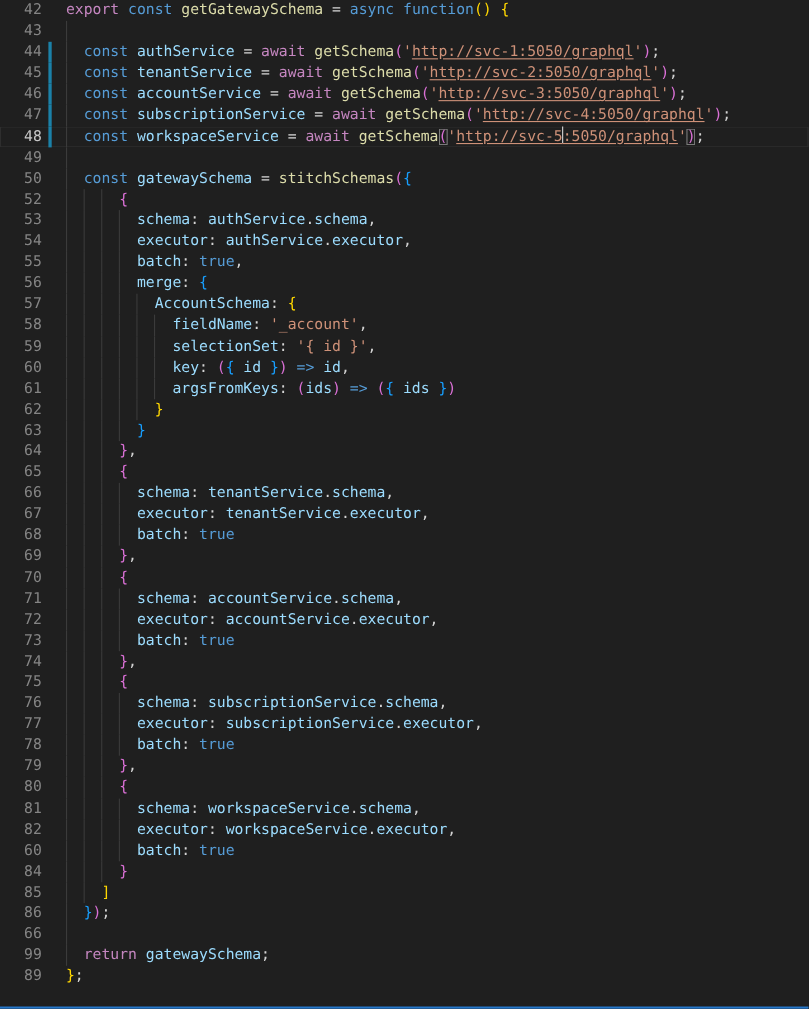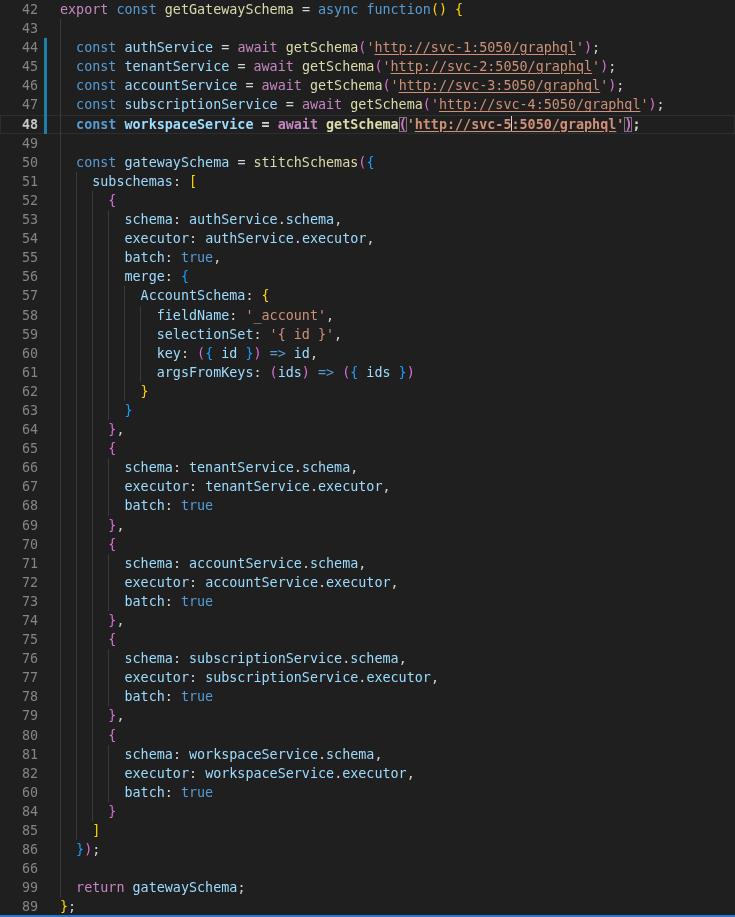--- a/index.html
+++ b/index.html
@@ -29,21 +29,21 @@
   body{
     width:735px;height:917px;overflow:hidden;background:var(--bg);
     font-family:"DejaVu Sans Mono","Liberation Mono",monospace;
   }
   .editor{
     position:relative;width:735px;height:917px;background:var(--bg);
     font-size:13.4px;line-height:var(--lh);
   }
   .lines{position:absolute;inset:0 0 2px 0;}
   .line{position:relative;height:var(--lh);white-space:pre;}
-  .line.current{box-shadow:inset 0 0 0 1px var(--c-curline);font-weight:bold;}
+  .line.current{box-shadow:inset 0 0 0 1px var(--c-curline);}
   .num{
     position:absolute;left:0;top:0;width:38px;text-align:right;
     color:var(--c-num);
   }
   .num-cur{color:var(--c-num-cur);}
   .modbar{
     position:absolute;left:44px;top:0;height:100%;width:3px;
     background:var(--c-mod);
   }
   .guide{
@@ -78,21 +78,20 @@
   <div class="lines">
       <div class="line"><span class="num">42</span><span class="code"><span class="tk-c">export </span><span class="tk-k">const </span><span class="tk-f">getGatewaySchema </span><span class="tk-p">= </span><span class="tk-k">async </span><span class="tk-k">function</span><span class="tk-b0">()</span><span class="tk-p"> </span><span class="tk-b0">{</span></span></div>
       <div class="line"><span class="num">43</span><span class="guide" style="left: 59.5px;"></span><span class="code"></span></div>
       <div class="line"><span class="num">44</span><span class="modbar"></span><span class="guide" style="left: 59.5px;"></span><span class="code"><span class="tk-k">  const </span><span class="tk-v">authService </span><span class="tk-p">= </span><span class="tk-c">await </span><span class="tk-f">getSchema</span><span class="tk-b1">(</span><span class="tk-s">'</span><span class="tk-s u">http://svc-1:5050/graphql</span><span class="tk-s">'</span><span class="tk-b1">)</span><span class="tk-p">;</span></span></div>
       <div class="line"><span class="num">45</span><span class="modbar"></span><span class="guide" style="left: 59.5px;"></span><span class="code"><span class="tk-k">  const </span><span class="tk-v">tenantService </span><span class="tk-p">= </span><span class="tk-c">await </span><span class="tk-f">getSchema</span><span class="tk-b1">(</span><span class="tk-s">'</span><span class="tk-s u">http://svc-2:5050/graphql</span><span class="tk-s">'</span><span class="tk-b1">)</span><span class="tk-p">;</span></span></div>
       <div class="line"><span class="num">46</span><span class="modbar"></span><span class="guide" style="left: 59.5px;"></span><span class="code"><span class="tk-k">  const </span><span class="tk-v">accountService </span><span class="tk-p">= </span><span class="tk-c">await </span><span class="tk-f">getSchema</span><span class="tk-b1">(</span><span class="tk-s">'</span><span class="tk-s u">http://svc-3:5050/graphql</span><span class="tk-s">'</span><span class="tk-b1">)</span><span class="tk-p">;</span></span></div>
       <div class="line"><span class="num">47</span><span class="modbar"></span><span class="guide" style="left: 59.5px;"></span><span class="code"><span class="tk-k">  const </span><span class="tk-v">subscriptionService </span><span class="tk-p">= </span><span class="tk-c">await </span><span class="tk-f">getSchema</span><span class="tk-b1">(</span><span class="tk-s">'</span><span class="tk-s u">http://svc-4:5050/graphql</span><span class="tk-s">'</span><span class="tk-b1">)</span><span class="tk-p">;</span></span></div>
       <div class="line current"><span class="num num-cur">48</span><span class="modbar"></span><span class="guide" style="left: 59.5px;"></span><span class="code"><span class="tk-k">  const </span><span class="tk-v">workspaceService </span><span class="tk-p">= </span><span class="tk-c">await </span><span class="tk-f">getSchema</span><span class="tk-b1 match">(</span><span class="tk-s">'</span><span class="tk-s u">http://svc-5</span><span class="cursor"></span><span class="tk-s u">:5050/graphql</span><span class="tk-s">'</span><span class="tk-b1 match">)</span><span class="tk-p">;</span></span></div>
       <div class="line"><span class="num">49</span><span class="guide" style="left: 59.5px;"></span><span class="code"></span></div>
       <div class="line"><span class="num">50</span><span class="guide" style="left: 59.5px;"></span><span class="code"><span class="tk-k">  const </span><span class="tk-v">gatewaySchema </span><span class="tk-p">= </span><span class="tk-f">stitchSchemas</span><span class="tk-b1">(</span><span class="tk-b2">{</span></span></div>
-      <div class="line"><span class="num">51</span><span class="guide" style="left: 59.5px;"></span><span class="guide" style="left: 75.64px;"></span><span class="code"><span class="tk-v">    subschemas</span><span class="tk-p">: </span><span class="tk-b0">[</span></span></div>
       <div class="line"><span class="num">52</span><span class="guide" style="left: 59.5px;"></span><span class="guide" style="left: 75.64px;"></span><span class="guide" style="left: 91.78px;"></span><span class="code"><span class="tk-b1">      {</span></span></div>
       <div class="line"><span class="num">53</span><span class="guide" style="left: 59.5px;"></span><span class="guide" style="left: 75.64px;"></span><span class="guide" style="left: 91.78px;"></span><span class="guide" style="left: 107.92px;"></span><span class="code"><span class="tk-v">        schema</span><span class="tk-p">: </span><span class="tk-v">authService</span><span class="tk-p">.</span><span class="tk-v">schema</span><span class="tk-p">,</span></span></div>
       <div class="line"><span class="num">54</span><span class="guide" style="left: 59.5px;"></span><span class="guide" style="left: 75.64px;"></span><span class="guide" style="left: 91.78px;"></span><span class="guide" style="left: 107.92px;"></span><span class="code"><span class="tk-v">        executor</span><span class="tk-p">: </span><span class="tk-v">authService</span><span class="tk-p">.</span><span class="tk-v">executor</span><span class="tk-p">,</span></span></div>
       <div class="line"><span class="num">55</span><span class="guide" style="left: 59.5px;"></span><span class="guide" style="left: 75.64px;"></span><span class="guide" style="left: 91.78px;"></span><span class="guide" style="left: 107.92px;"></span><span class="code"><span class="tk-v">        batch</span><span class="tk-p">: </span><span class="tk-k">true</span><span class="tk-p">,</span></span></div>
       <div class="line"><span class="num">56</span><span class="guide" style="left: 59.5px;"></span><span class="guide" style="left: 75.64px;"></span><span class="guide" style="left: 91.78px;"></span><span class="guide" style="left: 107.92px;"></span><span class="code"><span class="tk-v">        merge</span><span class="tk-p">: </span><span class="tk-b2">{</span></span></div>
       <div class="line"><span class="num">57</span><span class="guide" style="left: 59.5px;"></span><span class="guide" style="left: 75.64px;"></span><span class="guide" style="left: 91.78px;"></span><span class="guide" style="left: 107.92px;"></span><span class="guide" style="left: 124.06px;"></span><span class="code"><span class="tk-v">          AccountSchema</span><span class="tk-p">: </span><span class="tk-b0">{</span></span></div>
       <div class="line"><span class="num">58</span><span class="guide" style="left: 59.5px;"></span><span class="guide" style="left: 75.64px;"></span><span class="guide" style="left: 91.78px;"></span><span class="guide" style="left: 107.92px;"></span><span class="guide" style="left: 124.06px;"></span><span class="guide" style="left: 140.2px;"></span><span class="code"><span class="tk-v">            fieldName</span><span class="tk-p">: </span><span class="tk-s">'_account'</span><span class="tk-p">,</span></span></div>
       <div class="line"><span class="num">59</span><span class="guide" style="left: 59.5px;"></span><span class="guide" style="left: 75.64px;"></span><span class="guide" style="left: 91.78px;"></span><span class="guide" style="left: 107.92px;"></span><span class="guide" style="left: 124.06px;"></span><span class="guide" style="left: 140.2px;"></span><span class="code"><span class="tk-v">            selectionSet</span><span class="tk-p">: </span><span class="tk-s">'{ id }'</span><span class="tk-p">,</span></span></div>
       <div class="line"><span class="num">60</span><span class="guide" style="left: 59.5px;"></span><span class="guide" style="left: 75.64px;"></span><span class="guide" style="left: 91.78px;"></span><span class="guide" style="left: 107.92px;"></span><span class="guide" style="left: 124.06px;"></span><span class="guide" style="left: 140.2px;"></span><span class="code"><span class="tk-v">            key</span><span class="tk-p">: </span><span class="tk-b1">(</span><span class="tk-b2">{</span><span class="tk-v"> id </span><span class="tk-b2">}</span><span class="tk-b1">)</span><span class="tk-p"> </span><span class="tk-k">=&gt;</span><span class="tk-p"> </span><span class="tk-v">id</span><span class="tk-p">,</span></span></div>
       <div class="line"><span class="num">61</span><span class="guide" style="left: 59.5px;"></span><span class="guide" style="left: 75.64px;"></span><span class="guide" style="left: 91.78px;"></span><span class="guide" style="left: 107.92px;"></span><span class="guide" style="left: 124.06px;"></span><span class="guide" style="left: 140.2px;"></span><span class="code"><span class="tk-v">            argsFromKeys</span><span class="tk-p">: </span><span class="tk-b1">(</span><span class="tk-v">ids</span><span class="tk-b1">)</span><span class="tk-p"> </span><span class="tk-k">=&gt;</span><span class="tk-p"> </span><span class="tk-b1">(</span><span class="tk-b2">{</span><span class="tk-v"> ids </span><span class="tk-b2">}</span><span class="tk-b1">)</span></span></div>

